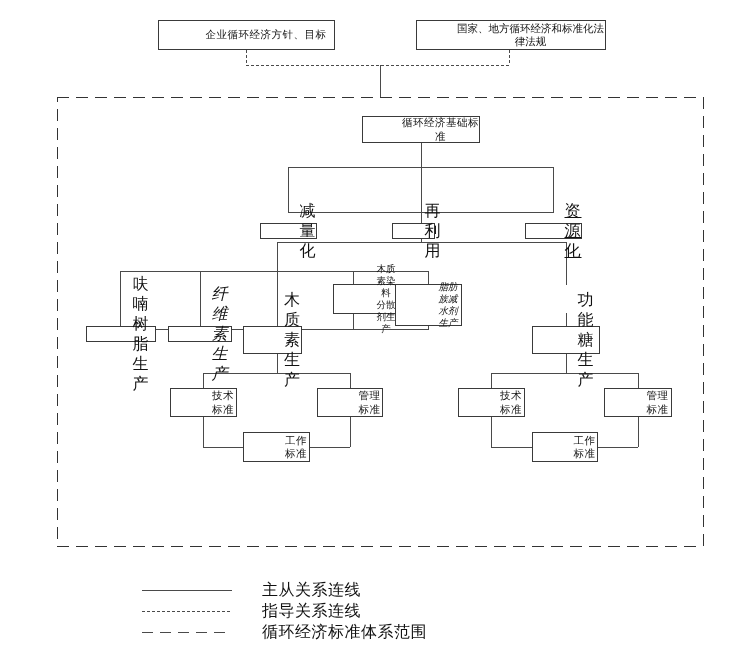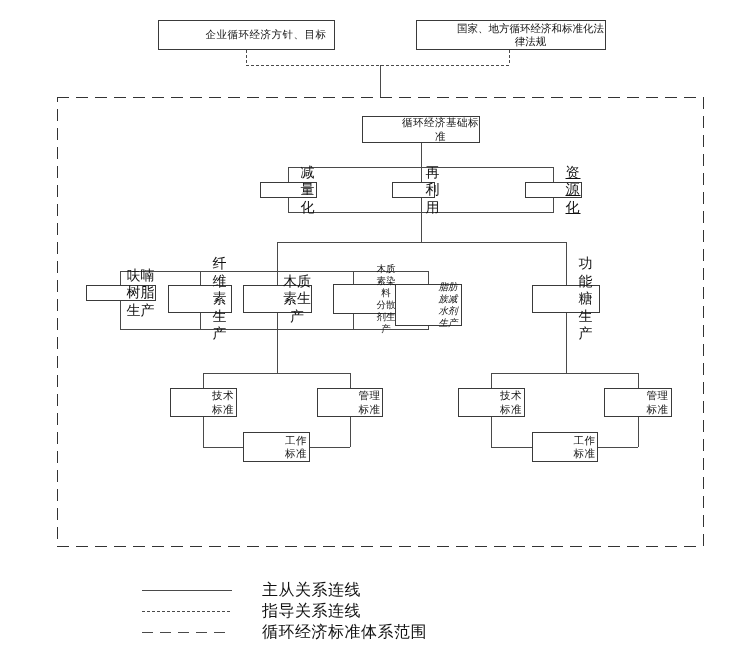--- a/index.html
+++ b/index.html
@@ -29,21 +29,21 @@
     display: flex;
     align-items: center;
     justify-content: center;
     text-align: center;
     font-size: 10.5px;
     line-height: 1.25;
     white-space: pre-line;
     letter-spacing: 0.5px;
     padding-left: 39px;
   }
-  .node.sm { font-size: 14px; letter-spacing: 1px; }
+  .node.sm { font-size: 16px; letter-spacing: 1px; margin-top: 41px; }
   .node.xs { font-size: 9.5px; letter-spacing: 0px; }
   .node.top { font-size: 10.5px; letter-spacing: 0.5px; }
   .legend-label {
     position: absolute;
     left: 262px;
     height: 16px;
     line-height: 16px;
     font-size: 16px;
     letter-spacing: 0.5px;
     white-space: nowrap;
@@ -83,22 +83,22 @@
   <div class="node top" style="left:158px; top:20px; width:177px; height:30px;">企业循环经济方针、目标</div>
   <div class="node" style="left:362px; top:116px; width:118px; height:27px;">循环经济基础标准</div>
 
   <div class="node top" style="left:416px; top:20px; width:190px; height:30px; letter-spacing:0px;">国家、地方循环经济和标准化法律法规</div>
 
   <div class="node sm" style="left:260px; top:182px; width:57px; height:16px;">减量化</div>
   <div class="node sm" style="left:392px; top:182px; width:43px; height:16px;">再利用</div>
   <div class="node sm" style="left:525px; top:182px; width:57px; height:16px;text-decoration:underline;">资源化</div>
 
   <div class="node sm" style="left:86px; top:285px; width:70px; height:16px; letter-spacing:0px;">呋喃树脂生产</div>
-  <div class="node sm" style="left:168px; top:285px; width:64px; height:28px; letter-spacing:0px;">纤维素生产</div>
-  <div class="node sm" style="left:243px; top:285px; width:69px; height:28px; letter-spacing:0px;">木质素生产</div>
+  <div class="node sm" style="left:168px; top:285px; width:64px; height:16px; letter-spacing:0px;font-style:italic;">纤维素生产</div>
+  <div class="node sm" style="left:243px; top:285px; width:59px; height:28px; letter-spacing:0px;">木质素生产</div>
   <div class="node xs" style="left:333px; top:284px; width:67px; height:30px;">木质素染料
 分散剂生产</div>
   <div class="node xs" style="left:395px; top:284px; width:67px; height:42px;font-style:italic;">脂肪族减
 水剂生产</div>
   <div class="node sm" style="left:532px; top:285px; width:68px; height:28px; letter-spacing:0px;">功能糖生产</div>
 
   <div class="node" style="left:170px; top:388px; width:67px; height:29px;">技术标准</div>
   <div class="node" style="left:317px; top:388px; width:66px; height:29px;">管理标准</div>
   <div class="node" style="left:243px; top:432px; width:67px; height:30px;">工作标准</div>
 

